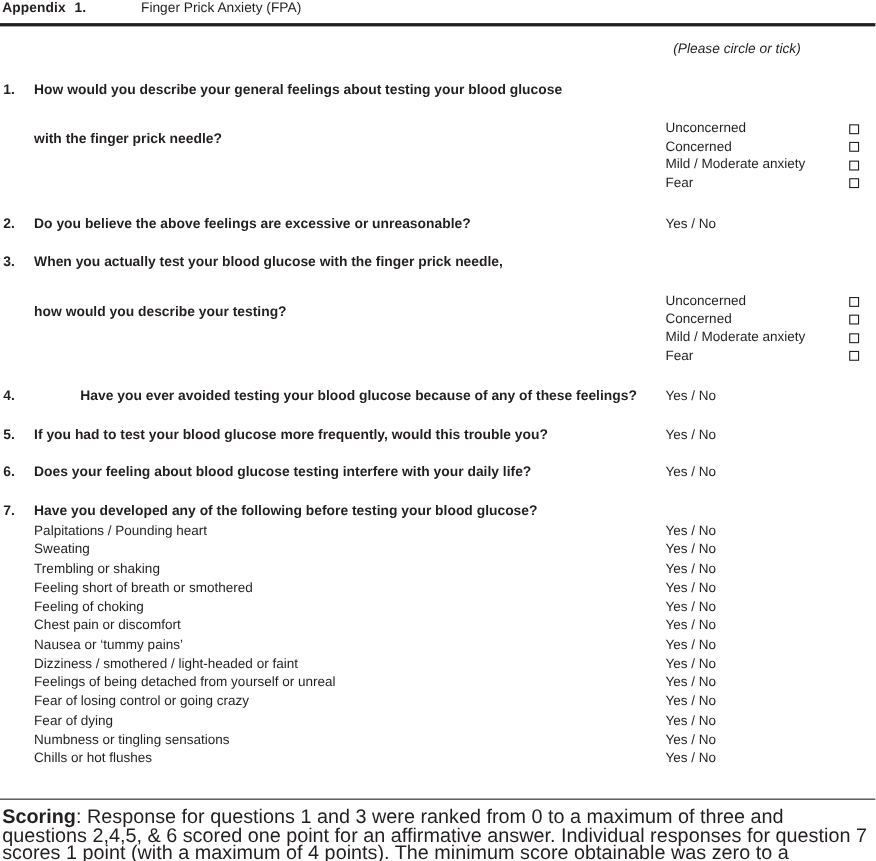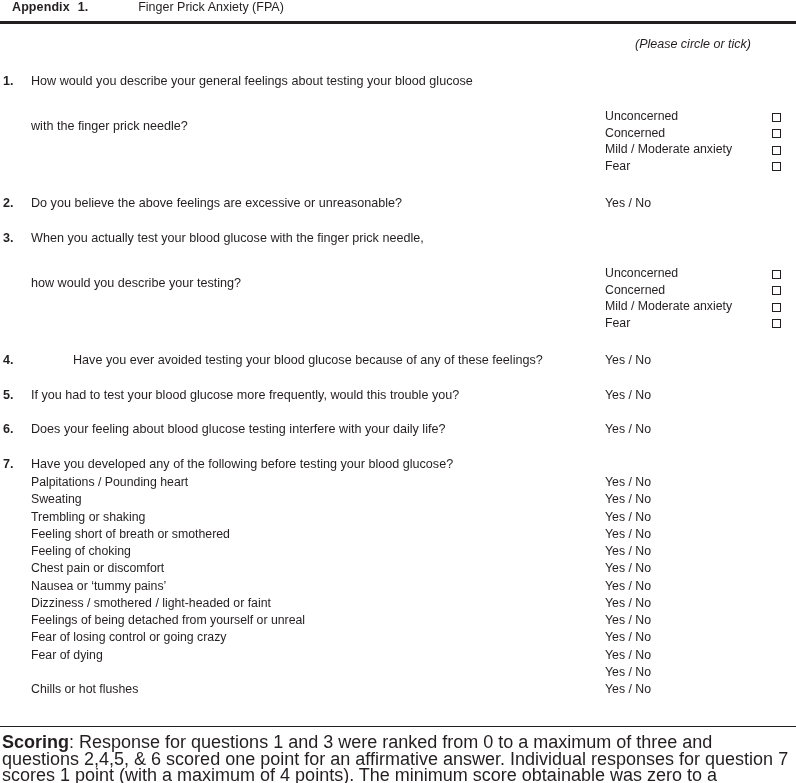--- a/index.html
+++ b/index.html
@@ -31,21 +31,21 @@
     width: 796px;
     height: 20px;
     display: flex;
     align-items: flex-start;
   }
   .appendix-label {
     font-size: 12.5px;
     font-weight: bold;
     letter-spacing: 0.1px;
     line-height: 15px;
-    padding-left: 12px;
+    padding-left: 2px;
   }
   .appendix-num {
     font-size: 12.5px;
     font-weight: bold;
     line-height: 15px;
     padding-left: 8px;
   }
   .appendix-title {
     font-size: 12.5px;
     font-weight: normal;
@@ -67,21 +67,21 @@
     left: 0;
     top: 726px;
     width: 796px;
     height: 1.4px;
     background: #231f20;
   }
 
   
   .instruction {
     position: absolute;
-    left: 635px;
+    left: 612px;
     top: 36px;
     font-size: 12.5px;
     font-style: italic;
     line-height: 16px;
     white-space: nowrap;
   }
 
   
   .q-block {
     position: absolute;
@@ -100,21 +100,21 @@
     font-size: 12.6px;
     font-weight: bold;
     line-height: 16.5px;
   }
   .q-text {
     position: absolute;
     left: 31px;
     top: 0;
     width: 560px;
     font-size: 12.6px;
-    font-weight: normal;
+    font-weight: bold;
     line-height: 16.5px;
   }
   .q-text .l2 { display: block; margin-top: 28px; }
 
   .yesno {
     position: absolute;
     left: 605px;
     font-size: 12.3px;
     font-weight: normal;
     line-height: 16.5px;
@@ -344,20 +344,21 @@
     </div>
     <div class="sym-row">
       <span class="sym-label">Fear of losing control or going crazy</span>
       <span class="sym-answer">Yes / No</span>
     </div>
     <div class="sym-row">
       <span class="sym-label">Fear of dying</span>
       <span class="sym-answer">Yes / No</span>
     </div>
     <div class="sym-row">
+      <span class="sym-label">Numbness or tingling sensations</span>
       <span class="sym-answer">Yes / No</span>
     </div>
     <div class="sym-row">
       <span class="sym-label">Chills or hot flushes</span>
       <span class="sym-answer">Yes / No</span>
     </div>
   </div>
 
   <div class="rule-bottom"></div>
 

